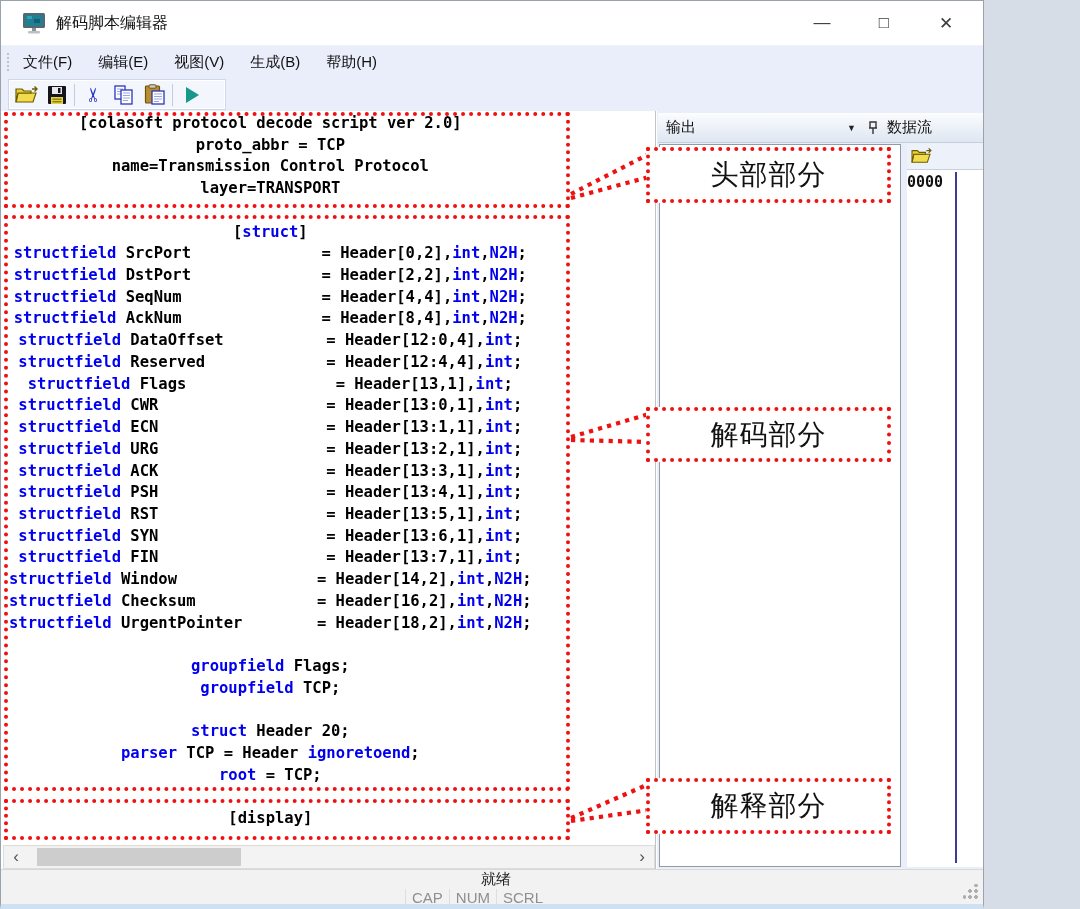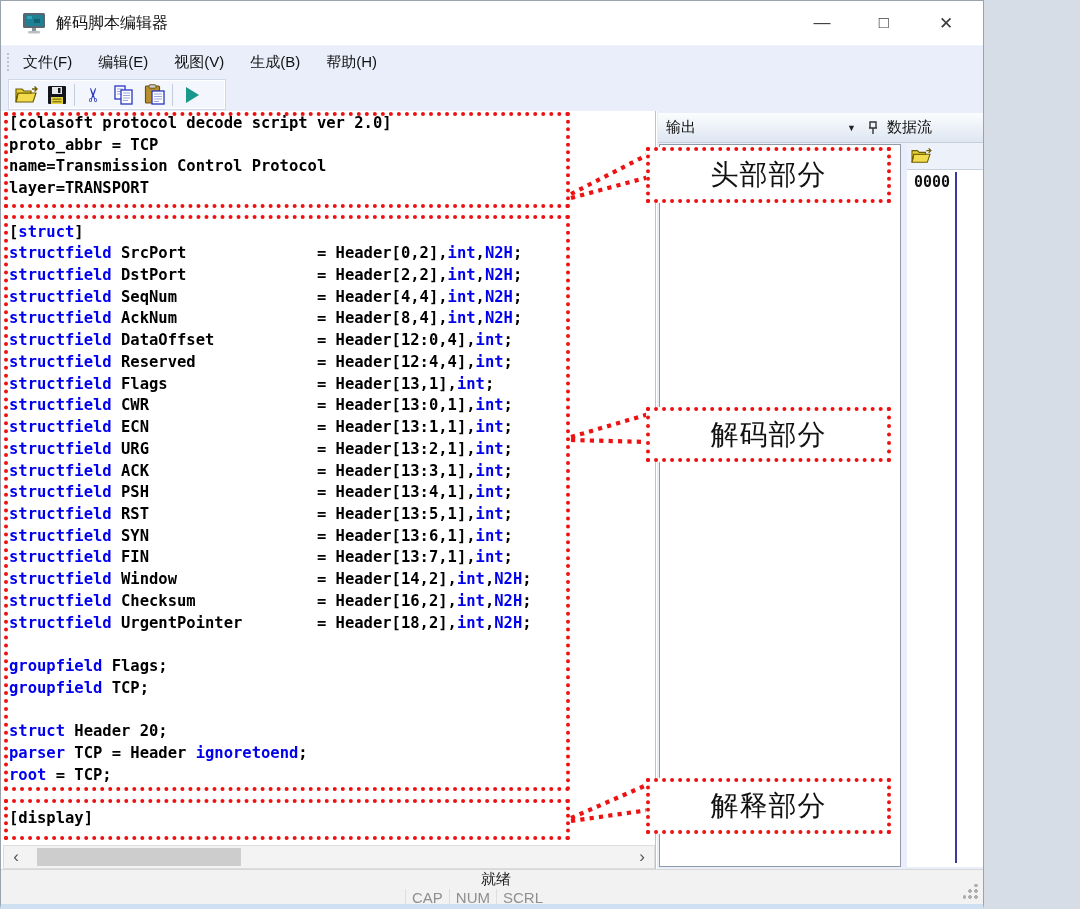--- a/index.html
+++ b/index.html
@@ -22,41 +22,41 @@
   
   .toolbar{position:absolute;left:0;top:77px;width:100%;height:33px;background:#e9eefa;}
   .tb-group{position:absolute;left:8px;top:2px;height:29px;width:216px;background:#f3f6fd;border:1px solid #ffffff;box-shadow:0 0 0 1px #cfd8e8;display:flex;align-items:center;}
   .tb{width:31px;height:27px;border:none;background:transparent;padding:0;display:flex;align-items:center;justify-content:center;}
   .tb-sep{width:1px;height:22px;background:#c4cdde;margin:0 2px;}
   .cut-glyph{font-size:19px;color:#2736c0;transform:rotate(-90deg);display:inline-block;font-family:"DejaVu Sans",sans-serif;}
   .run-tri{width:0;height:0;border-left:13px solid var(--run-teal,#17988a);border-top:8px solid transparent;border-bottom:8px solid transparent;margin-left:4px;}
   
   .editor{position:absolute;left:1px;top:110px;width:654px;height:758px;background:#ffffff;border-right:1px solid #c3c3c3;}
   #code-area{position:absolute;left:7px;top:2px;font-family:"DejaVu Sans Mono","Liberation Mono",monospace;font-weight:bold;font-size:15.5px;line-height:21.72px;}
-  .code-line{white-space:pre;height:21.72px;}
+  .code-line{white-space:pre;height:21.72px;text-align:center;}
   .kw{color:var(--keyword-blue,#0000ee);}
   .pl{color:#000;}
   .hscroll{position:absolute;left:1px;bottom:0px;width:652px;height:24px;background:#f3f3f3;border:1px solid #dcdcdc;}
   .harrow{position:absolute;top:0;width:20px;height:22px;display:flex;align-items:center;justify-content:center;color:#555;font-size:17px;}
   .harrow.left{left:2px;}
   .harrow.right{right:2px;}
   .hthumb{position:absolute;left:33px;top:2px;width:204px;height:18px;background:#cdcdcd;}
   
   .side-bg{position:absolute;left:656px;top:110px;width:423px;height:758px;background:#e9eefa;}
   .panel-header{position:absolute;height:30px;display:flex;align-items:center;background:linear-gradient(#fbfdfe,#dee6f2);border-bottom:1px solid #c7cfdb;}
   .panel-title{font-size:15px;color:#111;margin-left:8px;flex:1;}
   .ph-icon{width:21px;height:22px;display:flex;align-items:center;justify-content:center;color:#222;}
   .ph-icon.dd{font-size:9px;}
   .ph-icon.cl{font-size:14px;}
   .output-header{left:657px;top:112px;width:246px;}
   .output-content{position:absolute;left:658px;top:143px;width:242px;height:723px;background:#ffffff;border:1px solid #8f9ba8;}
   .ds-header{left:878px;top:112px;width:172px;}
   .ds-toolbar{position:absolute;left:906px;top:142px;width:172px;height:26px;background:#edf1fa;display:flex;align-items:center;}
   .ds-content{position:absolute;left:906px;top:168px;width:172px;height:698px;background:#ffffff;border-top:1px solid #c8d0dc;}
-  .ds-offset{position:absolute;left:7px;top:3px;font-family:"DejaVu Sans Mono","Liberation Mono",monospace;font-weight:bold;font-size:15px;color:#111;}
+  .ds-offset{position:absolute;left:0;top:3px;font-family:"DejaVu Sans Mono","Liberation Mono",monospace;font-weight:bold;font-size:15px;color:#111;}
   .vline{position:absolute;top:2px;bottom:4px;width:2px;background:var(--hexline-navy,#3b3b9a);}
   .vline.v1{left:48px;}
   .vline.v2{left:86px;}
   .varrow{position:absolute;right:4px;width:18px;height:16px;color:#a9a9a9;font-size:13px;display:flex;align-items:center;justify-content:center;}
   .varrow.up{top:4px;}
   .varrow.down{bottom:6px;}
   
   .statusbar{position:absolute;left:0;bottom:0;width:100%;height:35px;background:#f2f2f2;border-top:1px solid #d8d8d8;display:flex;align-items:center;flex-direction:column;}
   .status-ready{font-size:15px;color:#222;margin-left:8px;flex:1;}
   .status-cells{display:flex;height:100%;align-items:stretch;margin-right:30px;}

